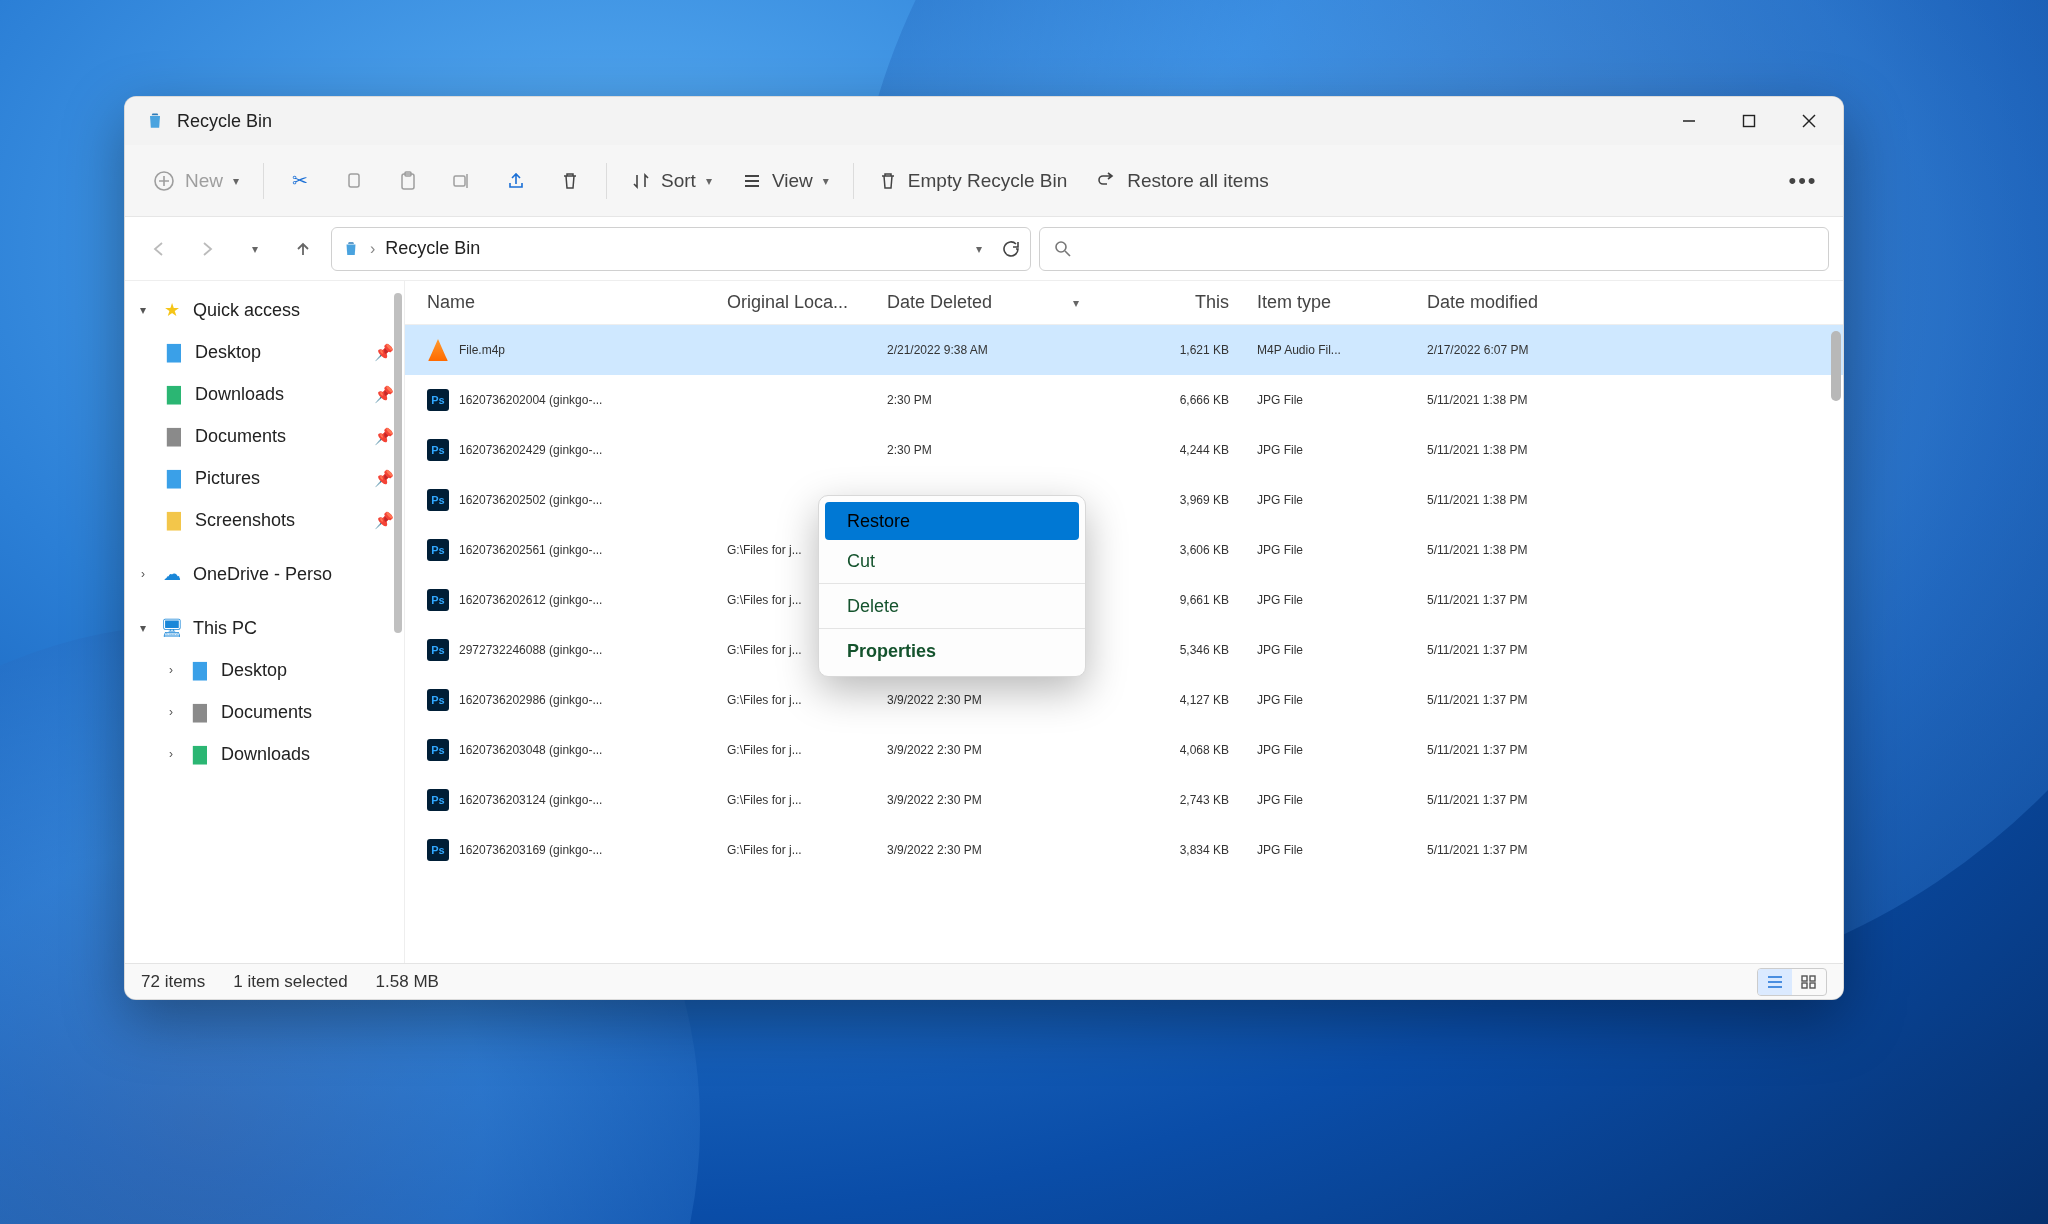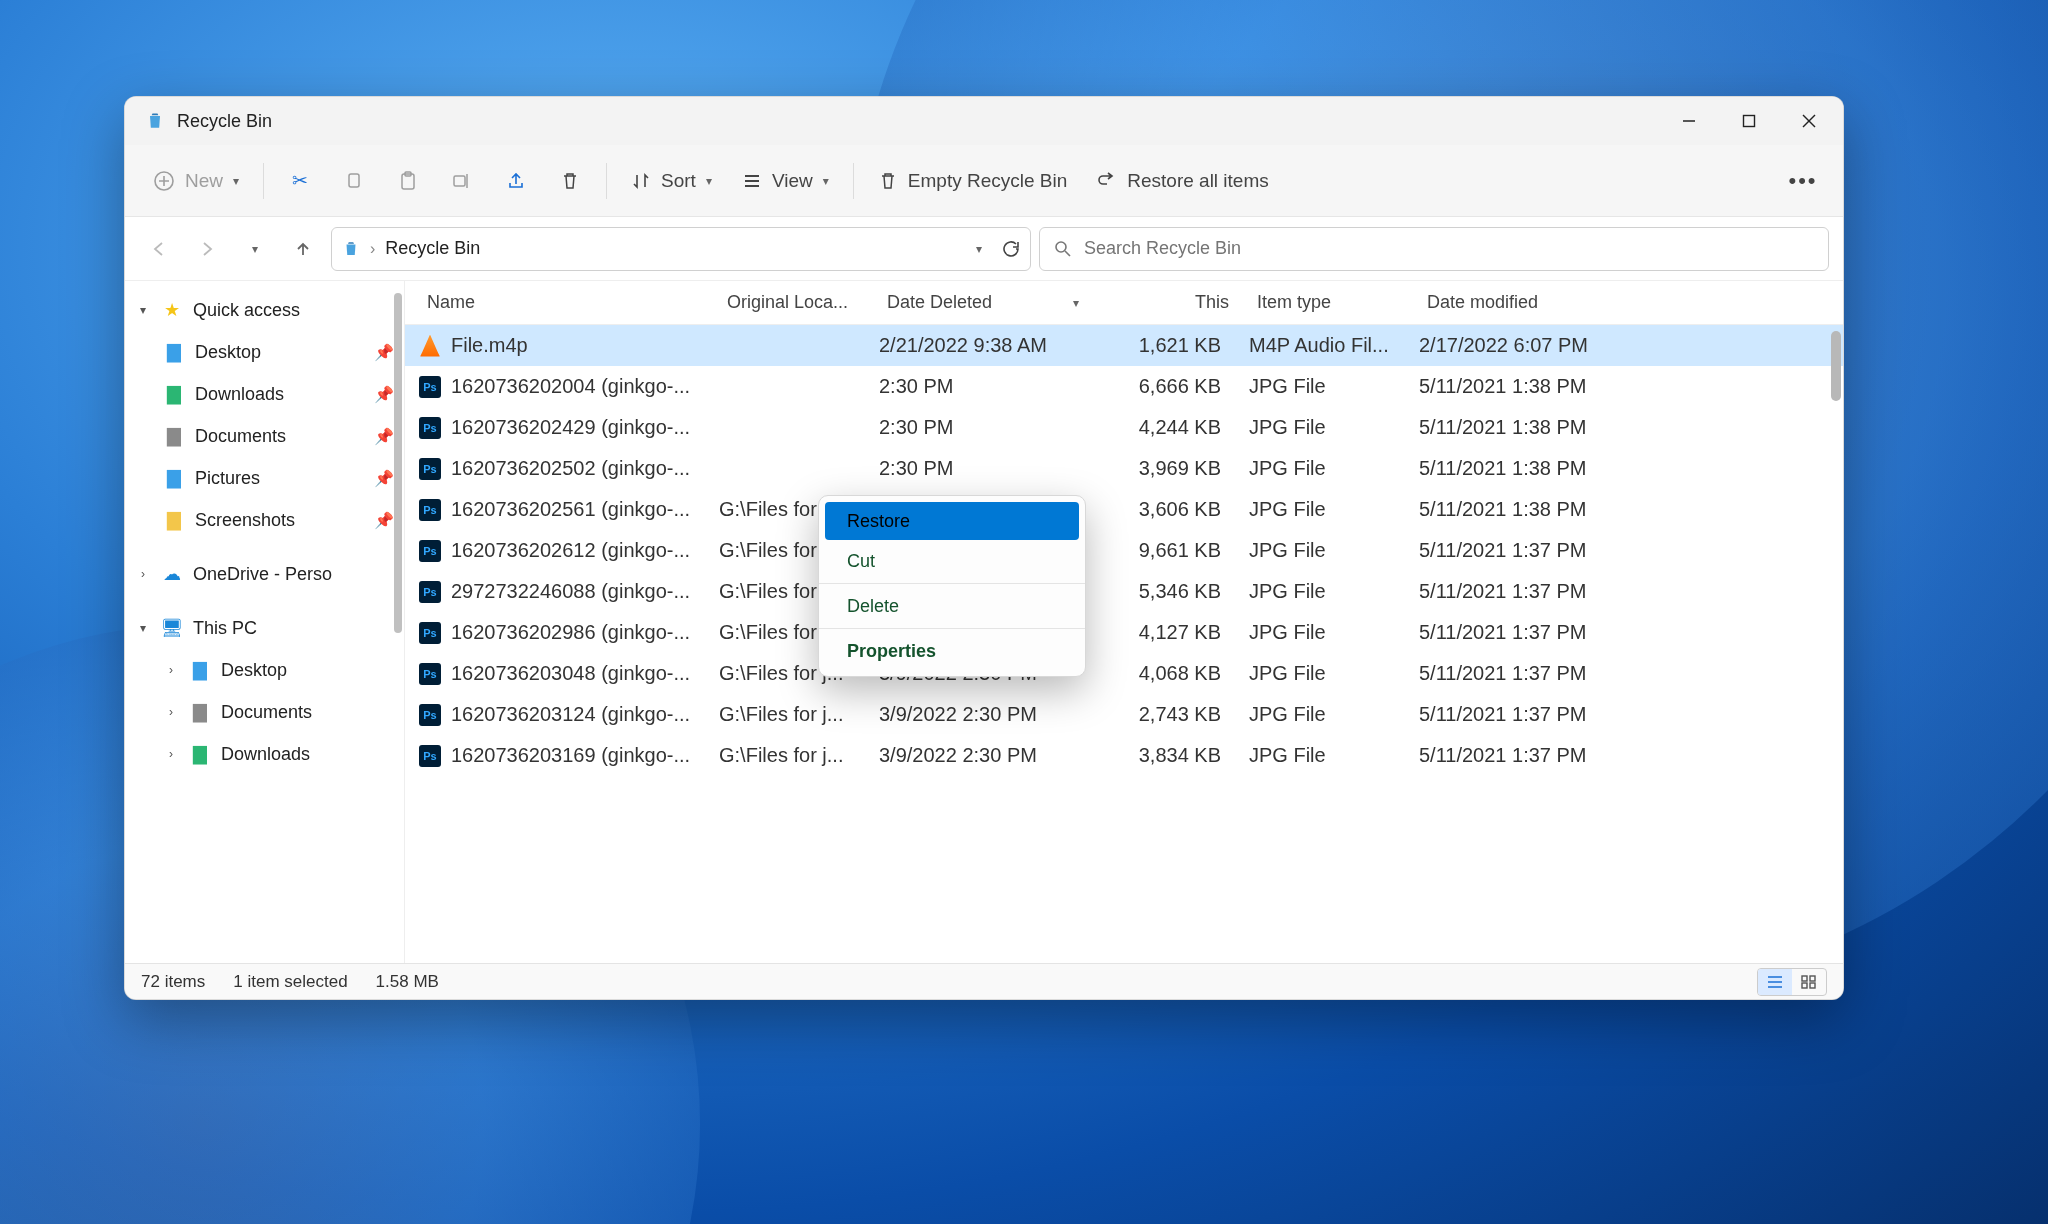--- a/index.html
+++ b/index.html
@@ -64,21 +64,21 @@
     .cols { height: 44px; display: flex; align-items: center; border-bottom: 1px solid #eee; color: #444; font-size: 18px; padding-left: 8px; }
     .col { padding: 0 14px; display: flex; align-items: center; gap: 6px; }
     .c-name { width: 300px; }
     .c-loc  { width: 160px; }
     .c-del  { width: 220px; }
     .c-size { width: 150px; justify-content: flex-end; }
     .c-type { width: 170px; }
     .c-mod  { width: 210px; }
 
     .rows { flex: 1; overflow: hidden; }
-    .row { height: 41px; display: flex; align-items: center; font-size: 20px; color: #333; }
+    .row { height: 50px; display: flex; align-items: center; padding-left: 8px; font-size: 12px; color: #333; }
     .row.selected { background: #cfe8ff; }
     .row .cell { padding: 0 14px; white-space: nowrap; overflow: hidden; text-overflow: ellipsis; }
     .row .c-name { display: flex; align-items: center; gap: 10px; }
     .file-icon { width: 22px; height: 22px; flex: 0 0 22px; border-radius: 3px; display: flex; align-items: center; justify-content: center; font-size: 11px; font-weight: bold; color: #fff; }
     .ic-vlc { background: linear-gradient(#ff9a2e,#ff6a00); clip-path: polygon(50% 0%, 85% 80%, 95% 100%, 5% 100%, 15% 80%); }
     .ic-ps { background: #001e36; }
     .ic-ps::after { content: "Ps"; color: #31a8ff; font-size: 11px; font-weight: bold; }
 
     .vscroll { position: absolute; right: 2px; top: 50px; width: 10px; height: 70px; background: #b8b8b8; border-radius: 5px; }
 
@@ -265,21 +265,20 @@
           </svg>
         </span>
     </div>
     <div class="search-bar">
       <span>
           <svg width="18" height="18">
             <circle cx="7" cy="7" r="5" fill="none" stroke="currentColor" stroke-width="1.6"></circle>
             <line x1="11" y1="11" x2="16" y2="16" stroke="currentColor" stroke-width="1.6"></line>
           </svg>
         </span>
-      <input placeholder="Search Recycle Bin" style="">
     </div>
   </div>
 
   <div class="body">
 
     <div class="sidebar">
       <div class="sb-item">
         <span class="sb-caret">▾</span>
         <span class="sb-icon" style="color:#f5c518">★</span>
         <span>Quick access</span>

